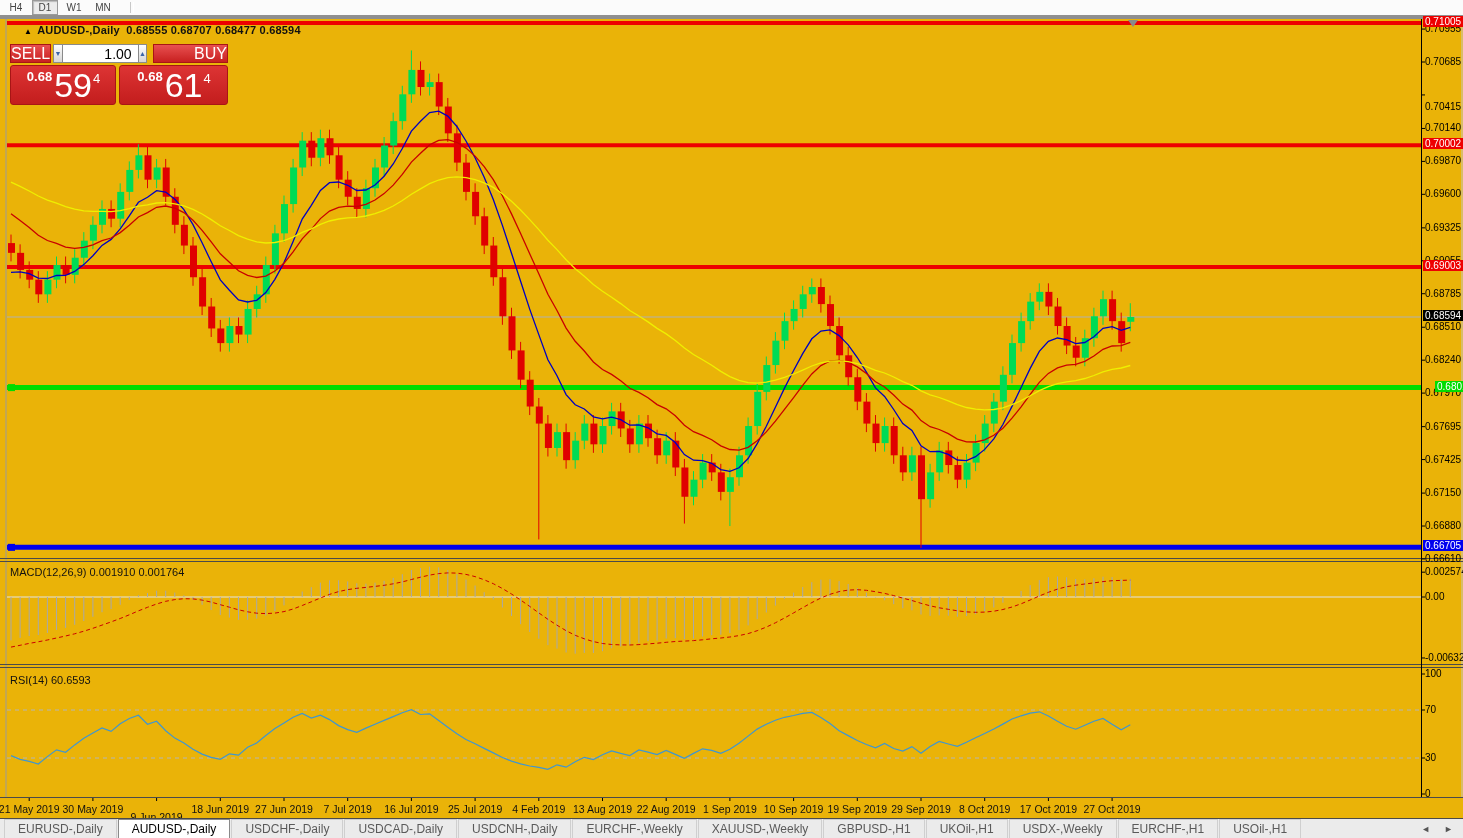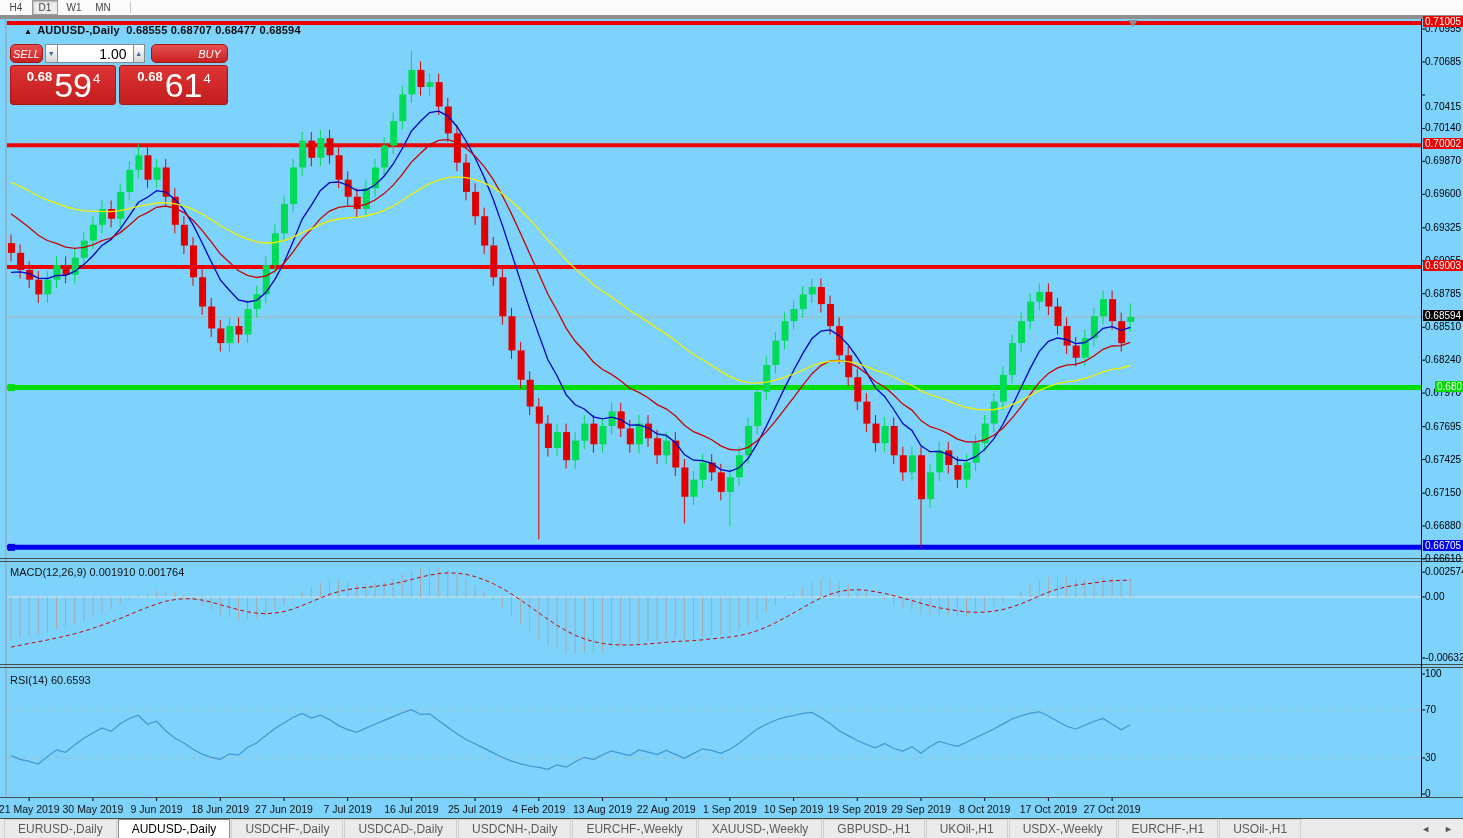--- a/index.html
+++ b/index.html
@@ -1,33 +1,33 @@
 <!DOCTYPE html>
 <html><head>
 <meta charset="utf-8">
 <style>
   html,body{margin:0;padding:0;background:#fff;font-family:"Liberation Sans",sans-serif;}
-  #root{position:relative;width:1463px;height:838px;overflow:hidden;background:#7dd3fc;}
+  #root{position:relative;width:1463px;height:838px;overflow:hidden;background:#eab308;}
   
   #toolbar{position:absolute;left:0;top:0;width:1463px;height:15px;background:#fbfbfb;
     border-bottom:2px solid #909090;display:flex;align-items:center;}
   .tfbtn{height:13px;min-width:24px;margin-left:3px;display:inline-flex;align-items:center;justify-content:center;
     font-size:10px;color:#444;background:#fbfbfb;border:1px solid #fbfbfb;cursor:default;}
   .tfbtn.active{background:#ececec;border:1px solid #9a9a9a;box-shadow:inset 1px 1px 1px #bbb;}
   .tbsep{width:2px;height:11px;margin-left:14px;border-left:1px solid #c8c8c8;border-right:1px solid #fff;}
   
   #chartsvg{position:absolute;left:0;top:0;}
   
   #title{position:absolute;left:24px;top:24px;font-size:11px;font-weight:bold;color:#111;letter-spacing:.2px;}
   #title .mk{font-size:8px;margin-right:5px;color:#000;}
   
   #tradepanel{position:absolute;left:10px;top:44px;width:218px;}
   .tp-row1{display:flex;height:19px;}
-  .tp-btn{color:#fff;font-size:11px;display:flex;align-items:center;justify-content:center;
-    background:linear-gradient(#e85050,#c82020);border:1px solid #a81515;border-radius:5px;cursor:pointer;font-style:italic;}
+  .tp-btn{color:#fff;font-size:16px;display:flex;align-items:center;justify-content:center;
+    background:linear-gradient(#e85050,#c82020);border:1px solid #a81515;border-radius:0;cursor:pointer;}
   #sellbtn{width:47px;}
   #buybtn{width:53px;margin-left:6px;padding-left:40px;}
   .spin{width:16px;background:linear-gradient(#fefefe,#d6d6d6);border:1px solid #8a8a8a;color:#3a64a8;
     font-size:7px;display:flex;align-items:center;justify-content:center;cursor:pointer;}
   #volinput{width:69px;border:1px solid #8a8a8a;border-left:none;border-right:none;
     text-align:right;font-size:14px;padding:0 6px 0 0;font-family:"Liberation Sans",sans-serif;}
   .tp-row2{display:flex;margin-top:2px;}
   .pricebox{height:40px;background:linear-gradient(#dd3434,#c31d1d);border:1px solid #a81515;border-radius:3px;
     color:#fff;display:flex;align-items:flex-end;justify-content:center;padding-bottom:2px;box-sizing:border-box;}
   #sellbox{width:106px;}
@@ -563,21 +563,21 @@
       <div class="axlab" style="top: 591px;">0.00</div>
       <div class="axlab" style="top: 651.983px;">-0.006326</div>
       <div class="axlab" style="top: 668px;">100</div>
       <div class="axlab" style="top: 704px;">70</div>
       <div class="axlab" style="top: 752px;">30</div>
       <div class="axlab" style="top: 788px;">0</div>
     </div>
   <div id="datescol">
       <div class="datelab" style="left: 29.2px;">21 May 2019</div>
       <div class="datelab" style="left: 92.9px;">30 May 2019</div>
-      <div class="datelab" style="left: 156.6px;">9 Jun 2019</div>
+      <div class="datelab" style="left: 156.6px; margin-top: 8px;">9 Jun 2019</div>
       <div class="datelab" style="left: 220.3px;">18 Jun 2019</div>
       <div class="datelab" style="left: 284px;">27 Jun 2019</div>
       <div class="datelab" style="left: 347.7px;">7 Jul 2019</div>
       <div class="datelab" style="left: 411.4px;">16 Jul 2019</div>
       <div class="datelab" style="left: 475.1px;">25 Jul 2019</div>
       <div class="datelab" style="left: 538.8px;">4 Feb 2019</div>
       <div class="datelab" style="left: 602.5px;">13 Aug 2019</div>
       <div class="datelab" style="left: 666.2px;">22 Aug 2019</div>
       <div class="datelab" style="left: 729.9px;">1 Sep 2019</div>
       <div class="datelab" style="left: 793.6px;">10 Sep 2019</div>

